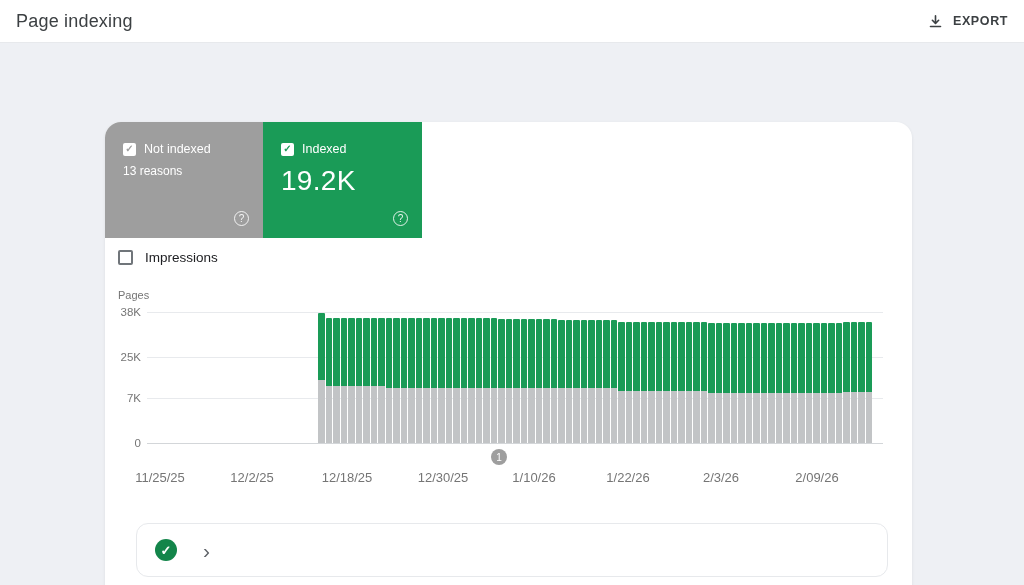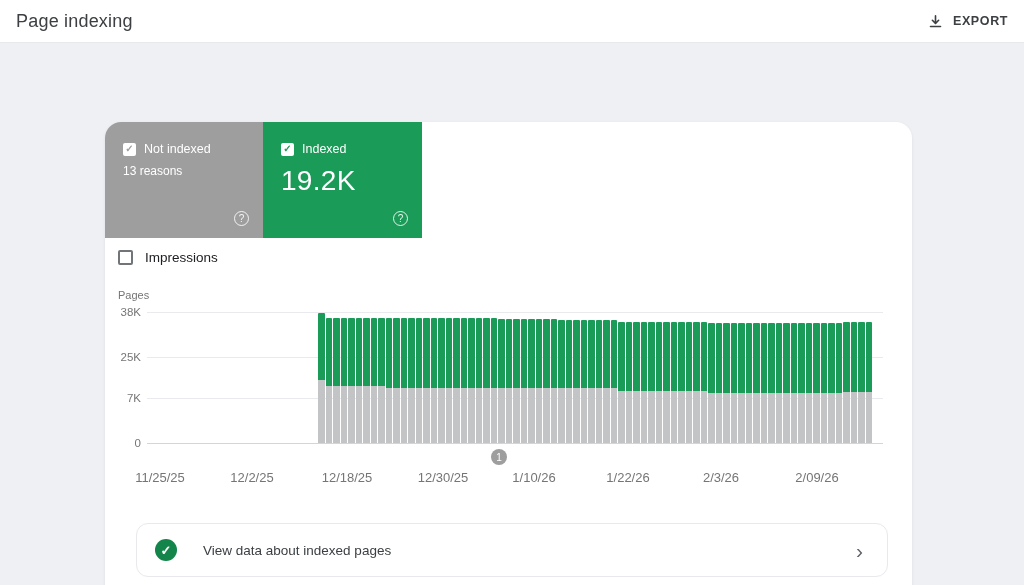--- a/index.html
+++ b/index.html
@@ -471,18 +471,17 @@
       <span class="xtick" style="left:202px">12/18/25</span>
       <span class="xtick" style="left:298px">12/30/25</span>
       <span class="xtick" style="left:389px">1/10/26</span>
       <span class="xtick" style="left:483px">1/22/26</span>
       <span class="xtick" style="left:576px">2/3/26</span>
       <span class="xtick" style="left:672px">2/09/26</span>
     </div>
 
     <div class="viewdata">
       <span class="vcheck">✓</span>
-      <span class="viewdata-label">View data about indexed pages</span>
       <span class="chev">›</span>
     </div>
 
   </section>
 </div>
 
 </body></html>

